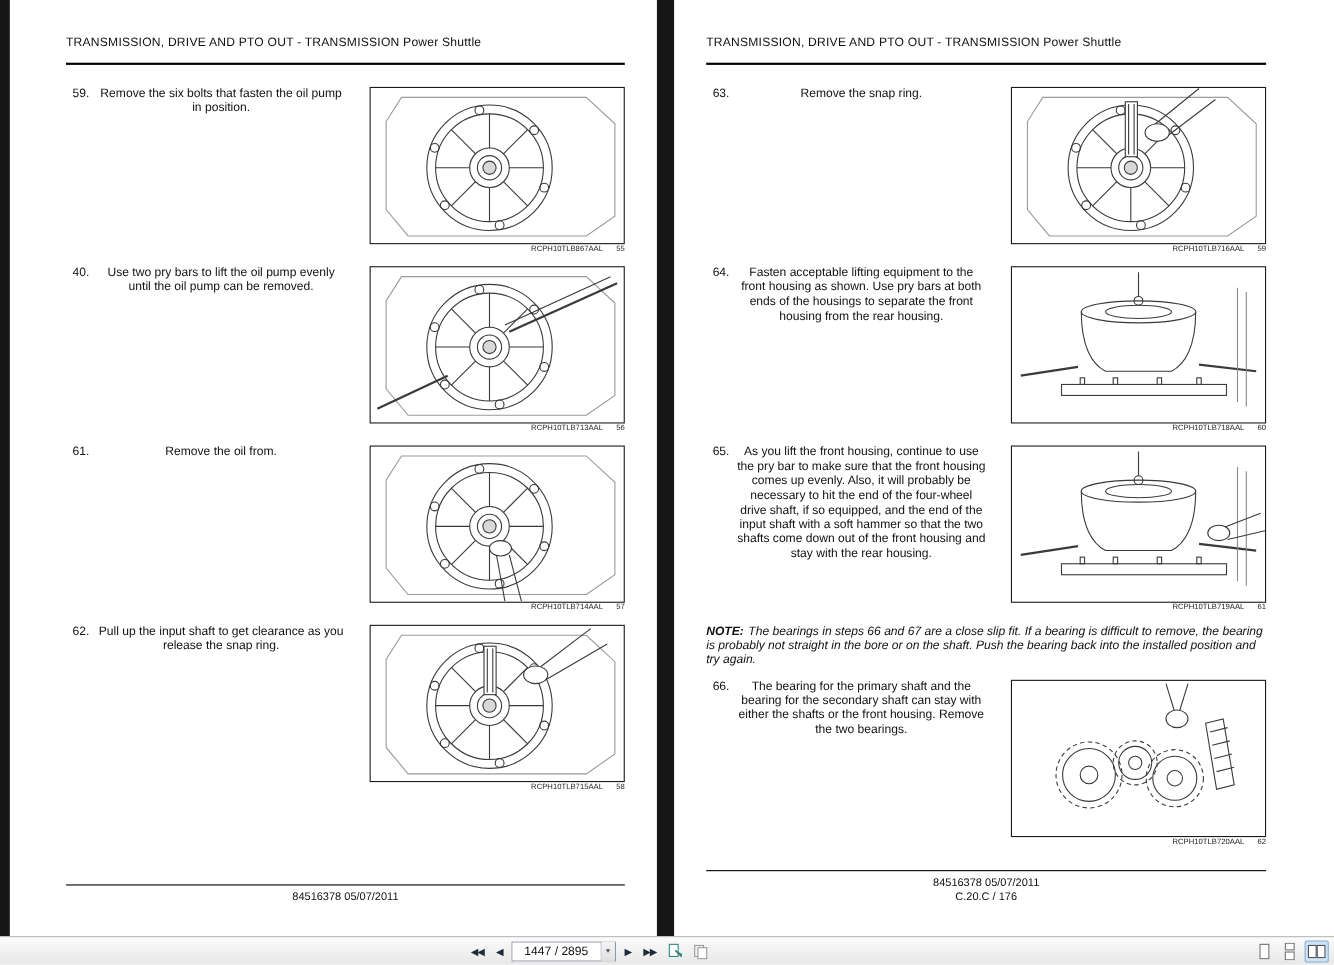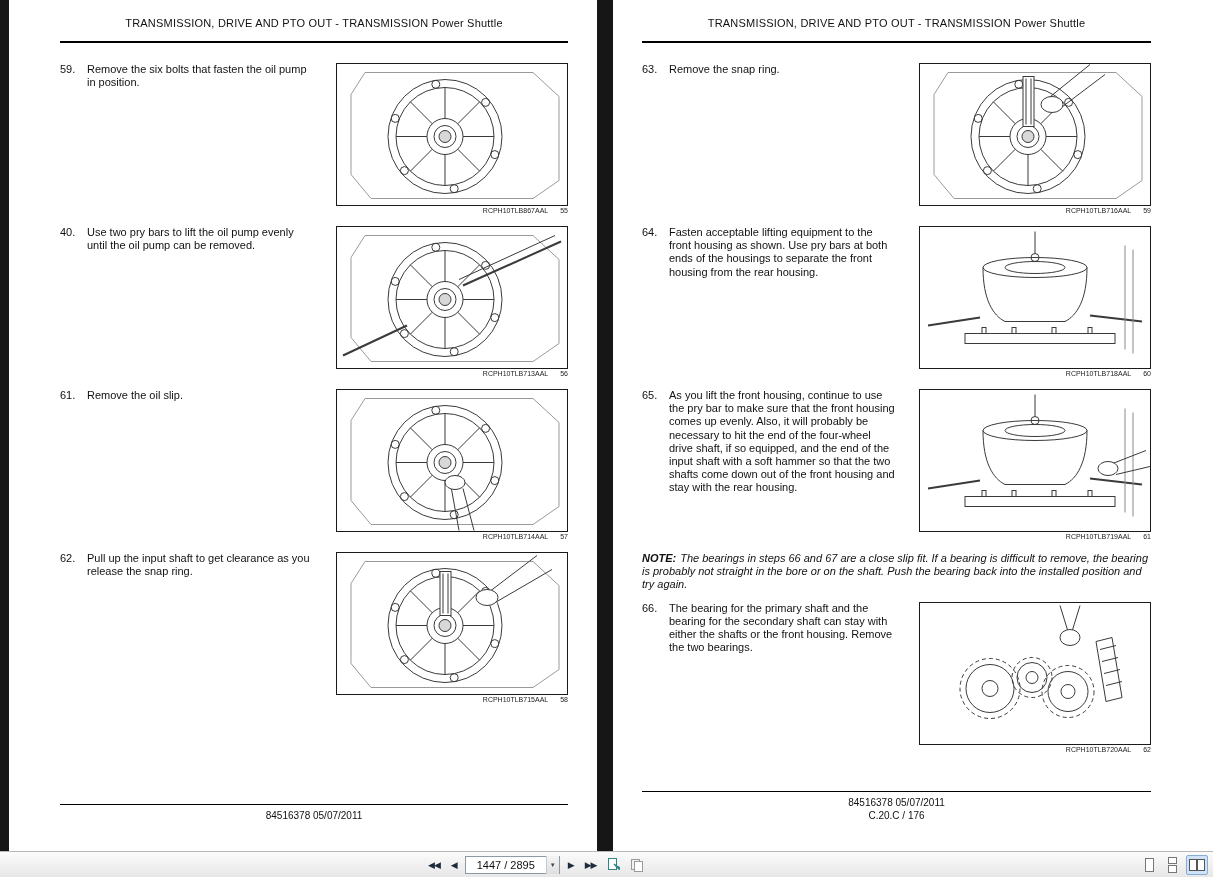--- a/index.html
+++ b/index.html
@@ -9,26 +9,26 @@
   
   .pages-area { position:absolute; top:0; left:0; width:1213px; height:851px; background:#fff; }
   .edge-strip { position:absolute; top:0; height:851px; background:#161616; }
   .edge-left { left:0; width:9px; }
   .edge-mid { left:597px; width:16px; }
 
   .page { position:absolute; top:0; height:851px; background:#fff; color:#111; }
   .page-left { left:9px; width:588px; padding:0 29px 0 51px; }
   .page-right { left:613px; width:600px; padding:0 62px 0 29px; }
 
-  .page-header { margin-top:17px; text-align:center; font-size:11px; letter-spacing:.2px; }
+  .page-header { margin-top:33px; font-size:11px; letter-spacing:.2px; }
   .header-rule { margin-top:12px; height:2px; background:#000; }
   .steps { margin-top:20px; }
 
   .step-row { display:flex; justify-content:space-between; margin-bottom:12px; }
-  .step-text { display:flex; width:255px; font-size:11px; line-height:1.2; }
+  .step-text { display:flex; width:255px; font-size:11px; line-height:1.2;text-align:center; }
   .step-num { width:27px; flex:0 0 27px; }
   .step-body { flex:1; }
 
   .figure-block { width:232px; flex:0 0 232px; }
   .figure-frame { width:232px; height:143px; border:1px solid #1a1a1a; background:#fff; overflow:hidden; }
   .ill { width:100%; height:100%; display:block; }
   .figure-caption { display:flex; justify-content:flex-end; gap:12px; font-size:7px; color:#222; margin-top:1px; }
 
   .note-para { font-size:11px; line-height:1.2; font-style:italic; margin:8px 0 10px 0; }
   .note-label { font-weight:bold; margin-right:4px; }
@@ -177,21 +177,21 @@
             <div class="figure-caption">
               <span>RCPH10TLB713AAL</span>
               <span>56</span>
             </div>
           </div>
         </div>
 
         <div class="step-row">
           <div class="step-text">
             <span class="step-num">61.</span>
-            <span class="step-body">Remove the oil slip.</span>
+            <span class="step-body">Remove the oil from.</span>
           </div>
           <div class="figure-block">
             <div class="figure-frame">
               <svg class="ill" viewBox="0 0 230 140">
                 <use href="#sym-housing"></use>
                 <g fill="none" stroke="#3a3a3a">
                     <line x1="122" y1="140" x2="114" y2="96"></line>
                     <line x1="137" y1="140" x2="126" y2="98"></line>
                     <ellipse cx="118" cy="92" rx="10" ry="7" fill="#fff"></ellipse>
                   </g>

